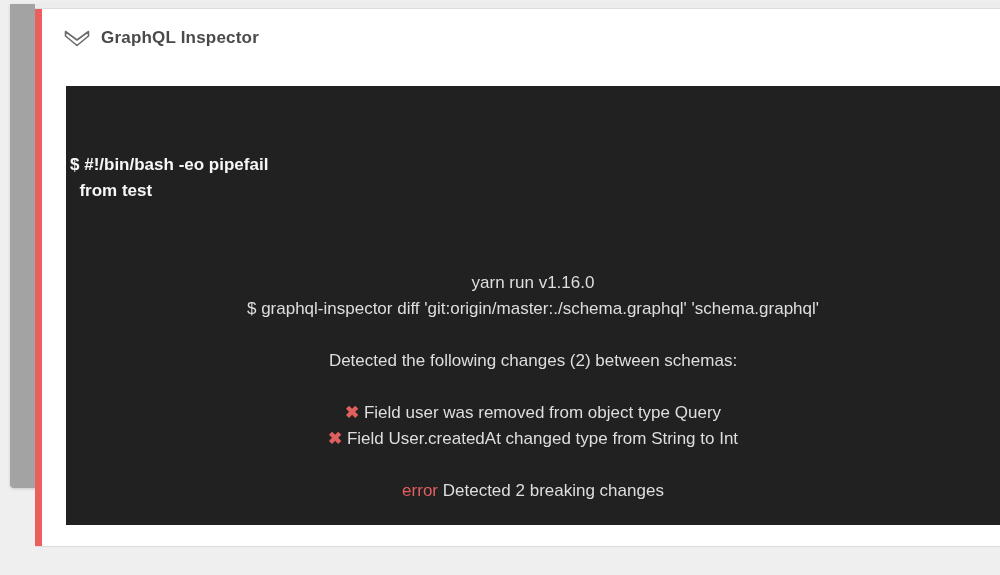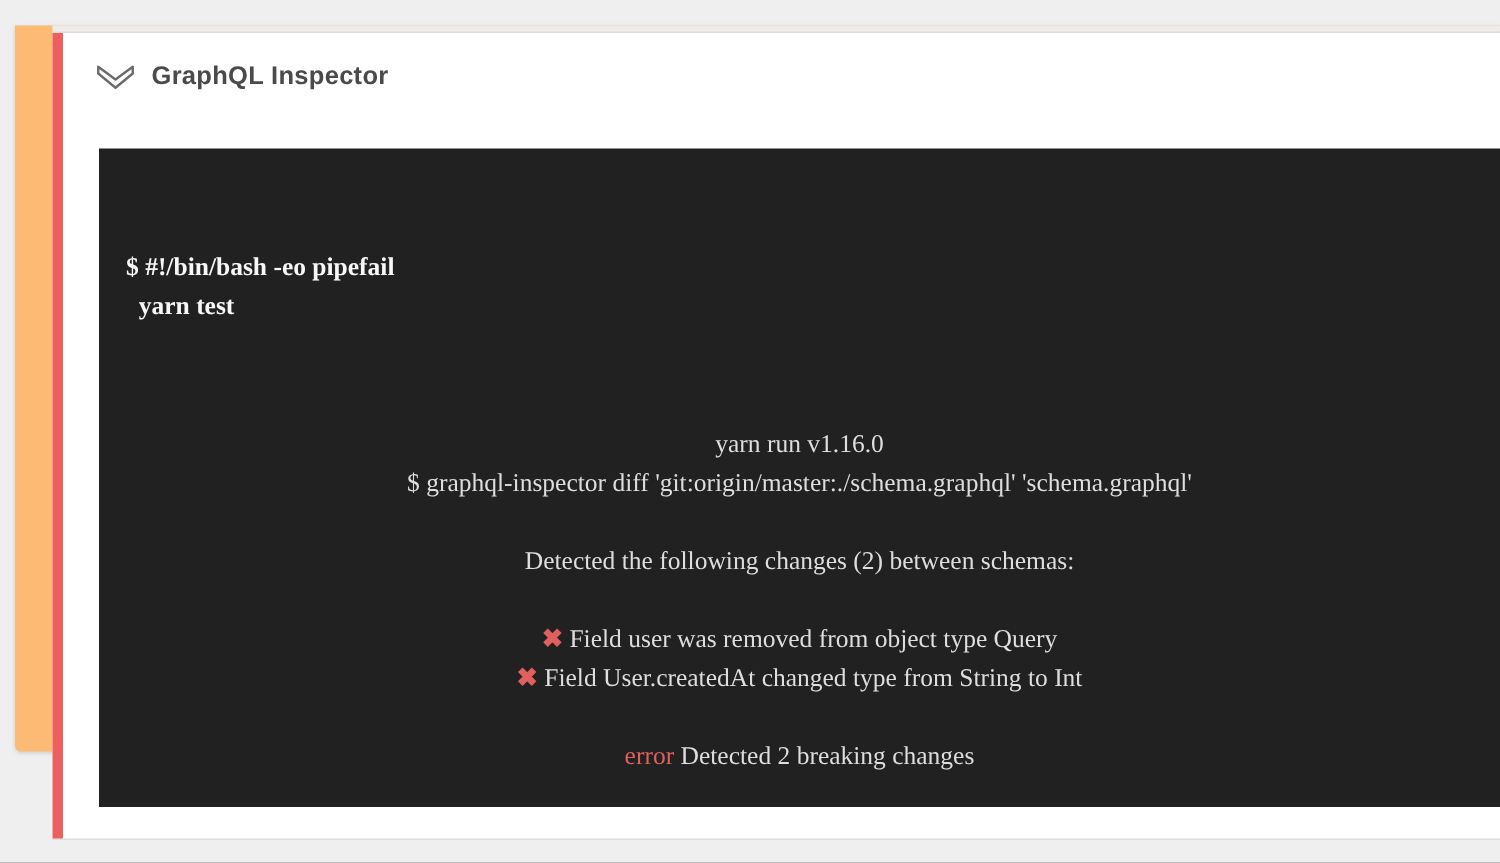--- a/index.html
+++ b/index.html
@@ -4,23 +4,23 @@
 <style>
   * { margin: 0; padding: 0; box-sizing: border-box; }
   html, body {
     width: 1000px; height: 575px;
     background: #efefef;
     overflow: hidden;
     font-family: "Liberation Sans", sans-serif;
   }
   .card {
     position: absolute;
-    left: 10px; top: 17px;
+    left: 10px; top: 4px;
     width: 990px; height: 484px;
-    background: #fdba74;
+    background: #a3a3a3;
     border-bottom-left-radius: 4px;
     box-shadow: 0 1px 3px rgba(0,0,0,0.15);
   }
   .prev-step-edge {
     position: absolute;
     left: 25px; top: 0; right: 0;
     height: 4px;
     background: #ececec;
   }
   .step {
@@ -52,22 +52,22 @@
     font-size: 17px;
     font-weight: bold;
     color: #4a4a4a;
     letter-spacing: 0.2px;
   }
   .terminal {
     position: absolute;
     left: 31px; top: 77px; right: 0;
     height: 439px;
     background: #212121;
-    padding: 14px 18px;
-    font-family: Liberation Serif, serif;
+    padding: 14px 4px;
+    font-family: Liberation Sans, sans-serif;
     font-size: 17px;
     line-height: 26px;
     color: #dedede;
     white-space: pre;
     overflow: hidden;
   }
   .cmd-block {
     font-weight: bold;
     color: #f7f7f7;
   }
@@ -89,17 +89,17 @@
     <div class="accent-bar" style="background: rgb(236, 95, 95);"></div>
 
     <div class="step-header">
       <svg class="chevron" viewBox="0 0 28 22" fill="none" xmlns="http://www.w3.org/2000/svg">
         <path d="M2.5 4.5 L14 13 L25.5 4.5 L25.5 9 L14 18.5 L2.5 9 Z" stroke="#6b6b6b" stroke-width="1.6" stroke-linejoin="round" fill="none"></path>
       </svg>
       <span class="step-title">GraphQL Inspector</span>
     </div>
 
     <div class="terminal">
-      <div class="cmd-block"><div class="term-line"><span>$ #!/bin/bash -eo pipefail</span></div><div class="term-line"><span>  yarn test</span></div></div>
+      <div class="cmd-block"><div class="term-line"><span>$ #!/bin/bash -eo pipefail</span></div><div class="term-line"><span>  from test</span></div></div>
       <div class="out-block"><div class="term-line"><span>yarn run v1.16.0</span></div><div class="term-line"><span>$ graphql-inspector diff 'git:origin/master:./schema.graphql' 'schema.graphql'</span></div><div class="term-line">&nbsp;</div><div class="term-line"><span>Detected the following changes (2) between schemas:</span></div><div class="term-line">&nbsp;</div><div class="term-line"><span class="seg-red">✖ </span><span>Field user was removed from object type Query</span></div><div class="term-line"><span class="seg-red">✖ </span><span>Field User.createdAt changed type from String to Int</span></div><div class="term-line">&nbsp;</div><div class="term-line"><span class="seg-err">error</span><span> Detected 2 breaking changes</span></div><div class="term-line">&nbsp;</div></div>
     </div>
   </div>
 </div>
 
 </body></html>

